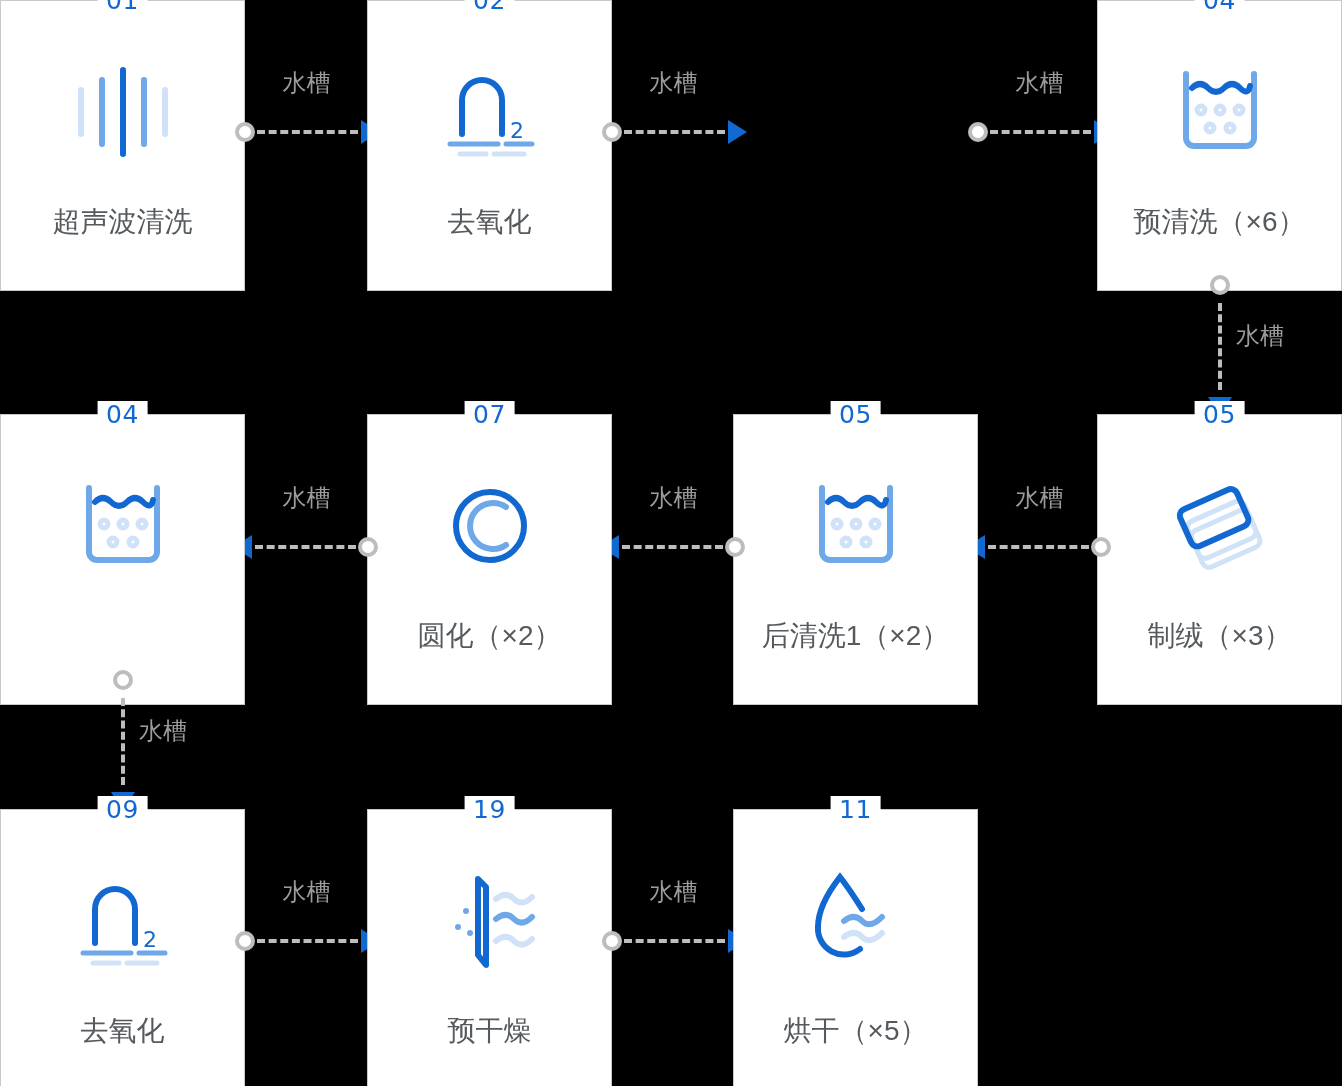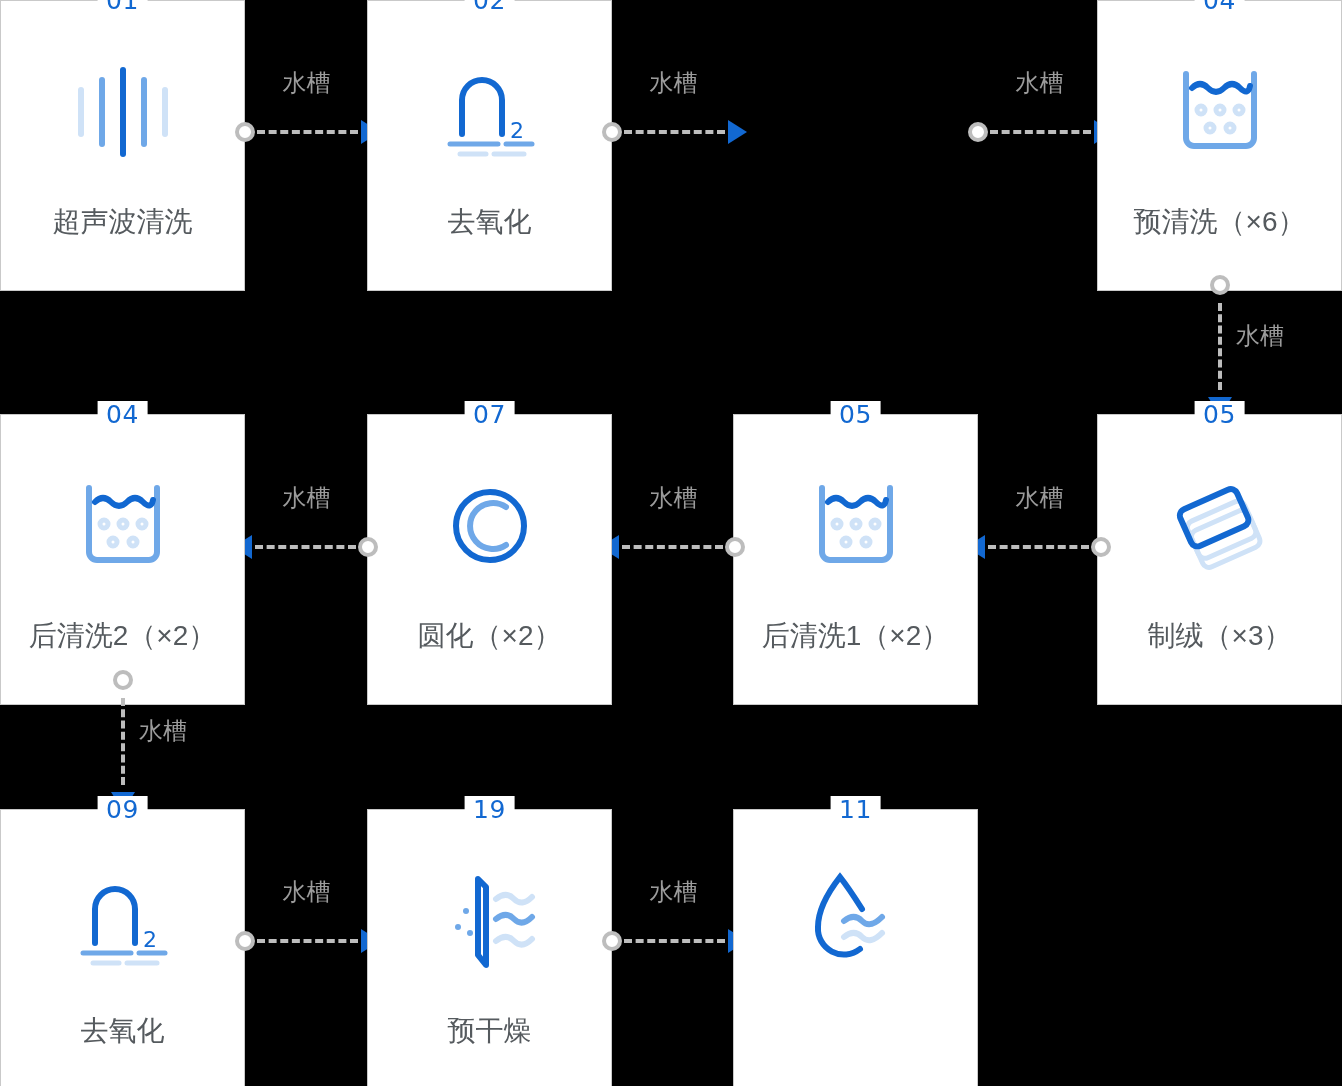--- a/index.html
+++ b/index.html
@@ -309,21 +309,20 @@
         <path d="M18 20 Q26 12 34 20 T50 20 T66 20 T76 18" fill="none" stroke="#1268d1" stroke-width="6" stroke-linecap="round" stroke-linejoin="round"></path>
         <g fill="none" stroke="#cfe2f7" stroke-width="5">
           <circle cx="27" cy="42" r="4"></circle>
           <circle cx="46" cy="42" r="4"></circle>
           <circle cx="65" cy="42" r="4"></circle>
           <circle cx="36" cy="60" r="4"></circle>
           <circle cx="56" cy="60" r="4"></circle>
         </g>
       </svg>
     </div>
-    <span class="cap">后清洗2（×2）</span>
   </div>
 
   <div class="vconn" style="left:113px; top:686px;">
     <span class="lbl">水槽</span>
     <span class="dash"></span>
     <span class="dot"></span>
     <span class="tri"></span>
   </div>
 
   <div class="card c0 r2">
@@ -375,15 +374,16 @@
 
   <div class="card c2 r2">
     <span class="num">11</span>
     <div class="icon-wrap">
       <svg class="icon" width="104" height="100" viewBox="0 0 104 100">
         <path d="M58 38 Q44 16 36 6 Q14 34 14 56 A26 26 0 0 0 56 78" fill="none" stroke="#1268d1" stroke-width="6" stroke-linecap="round"></path>
         <path d="M40 50 Q50 42 58 50 T78 46" fill="none" stroke="#6fa8e8" stroke-width="6" stroke-linecap="round"></path>
         <path d="M40 66 Q50 58 58 66 T78 62" fill="none" stroke="#cfe2f7" stroke-width="6" stroke-linecap="round"></path>
       </svg>
     </div>
+    <span class="cap">烘干（×5）</span>
   </div>
 
 </div>
 
 </body></html>

